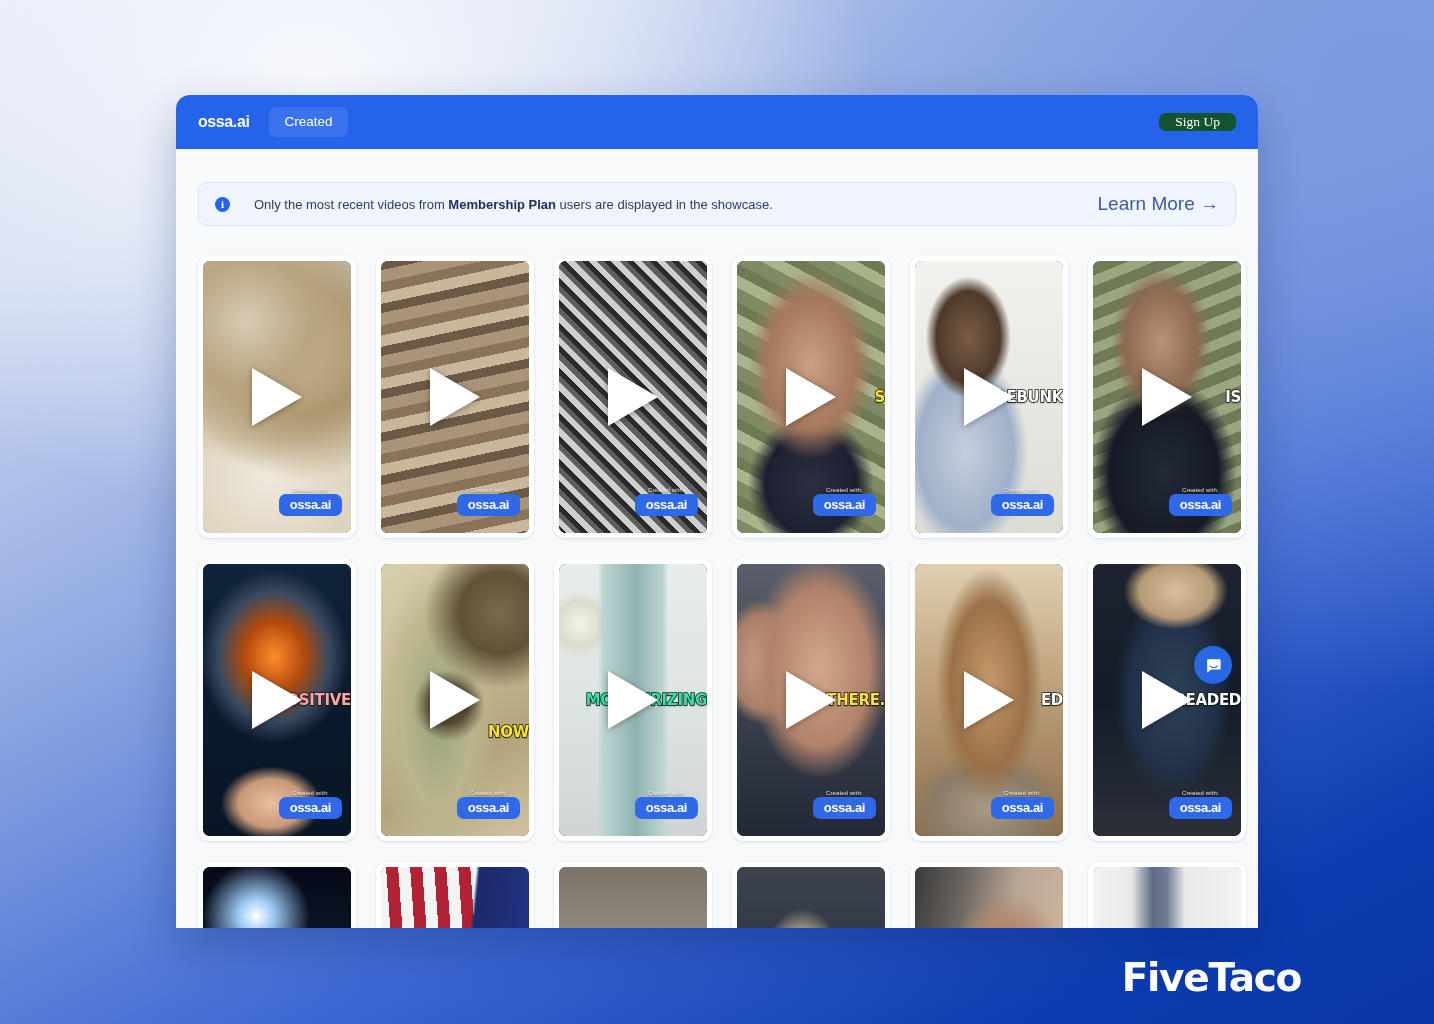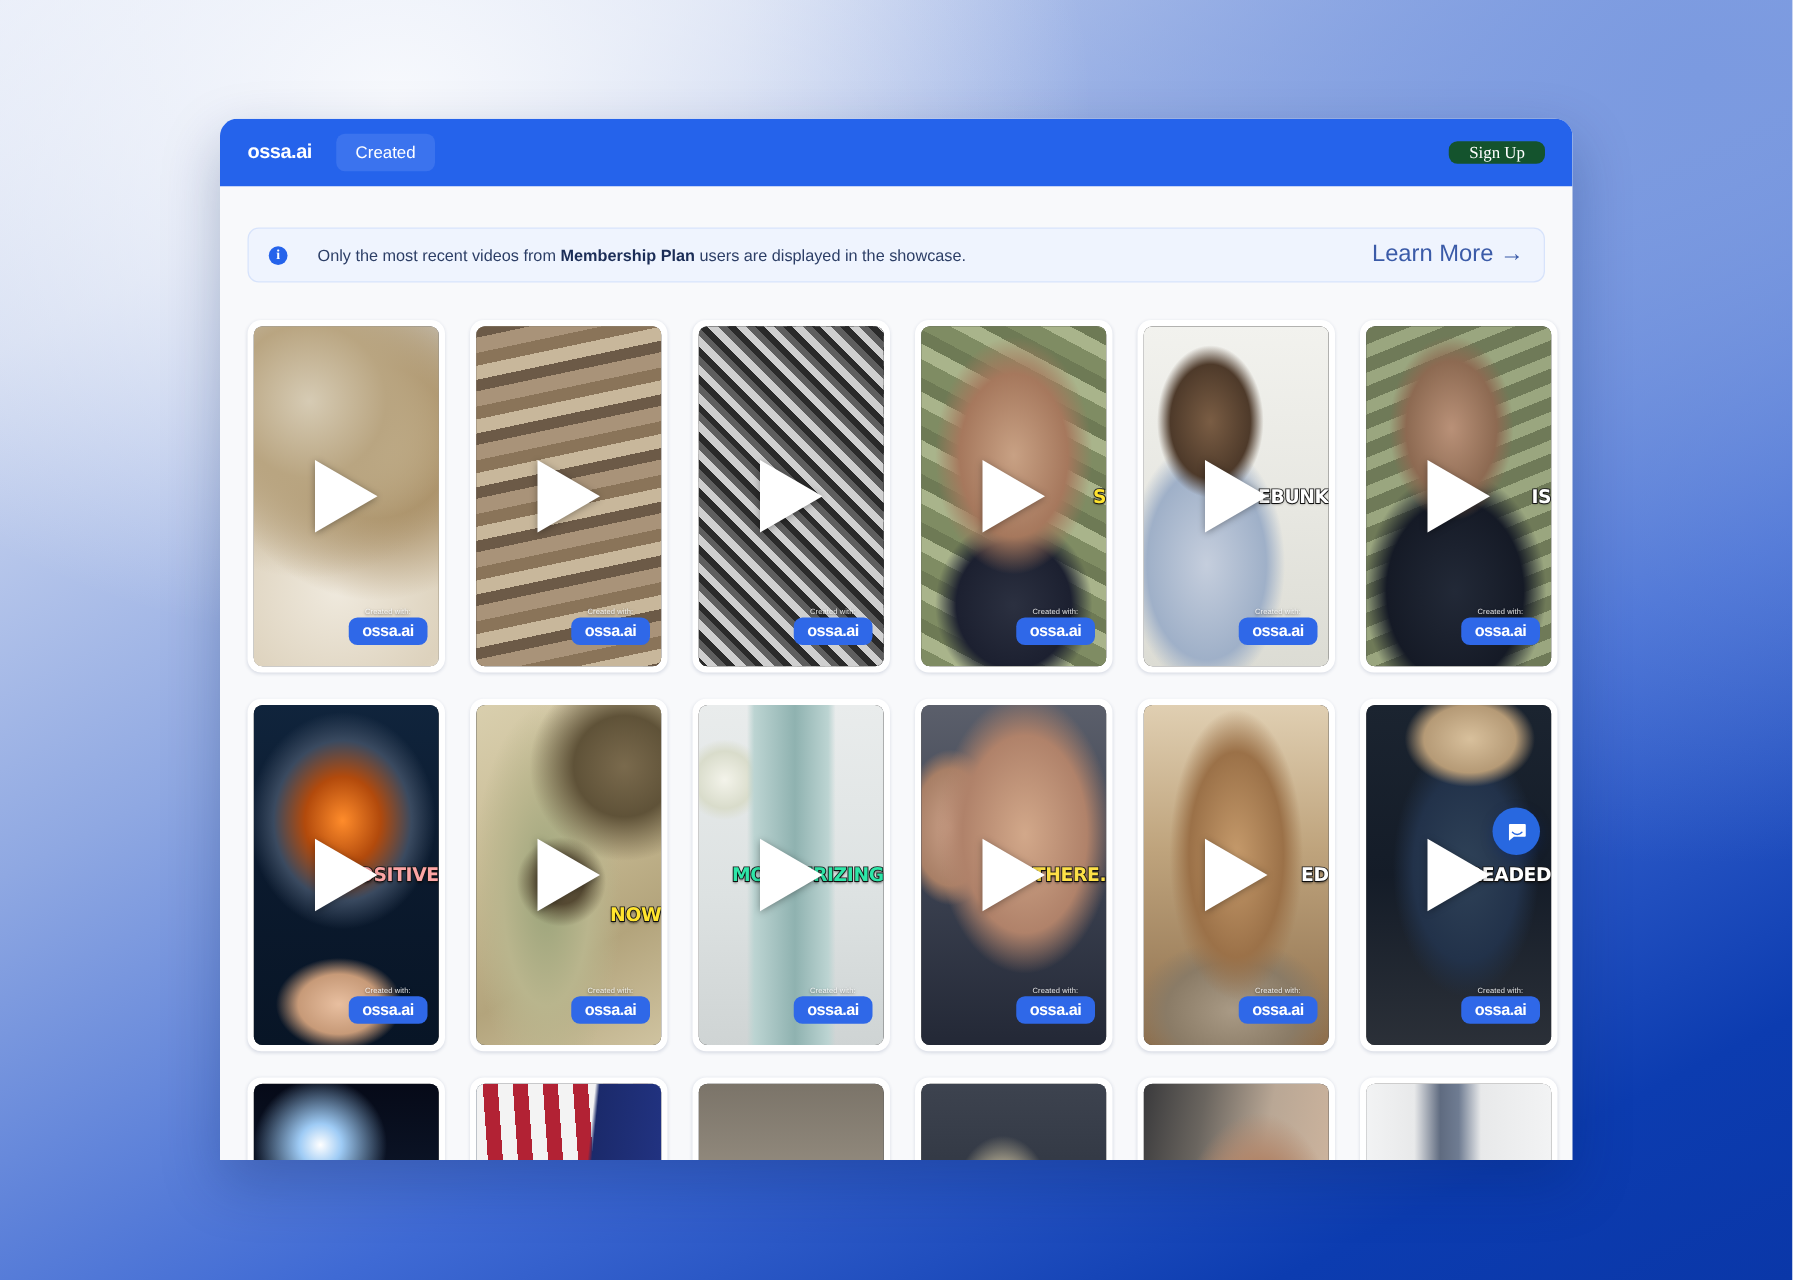--- a/index.html
+++ b/index.html
@@ -505,13 +505,14 @@
     </div>
 
     <div class="intercom">
       <svg width="19" height="19" viewBox="0 0 24 24">
         <path d="M4 4h16a1 1 0 0 1 1 1v11a1 1 0 0 1-1 1H9l-5 4V5a1 1 0 0 1 1-1z" fill="#ffffff"></path>
         <path d="M7.5 12.4c1.3 1.5 3 2.2 4.8 2.2s3.5-.7 4.8-2.2" stroke="#2868e0" stroke-width="1.4" fill="none" stroke-linecap="round"></path>
       </svg>
     </div>
   </div>
 
+  <div class="fivetaco">FiveTaco</div>
 </div>
 
 </body></html>

